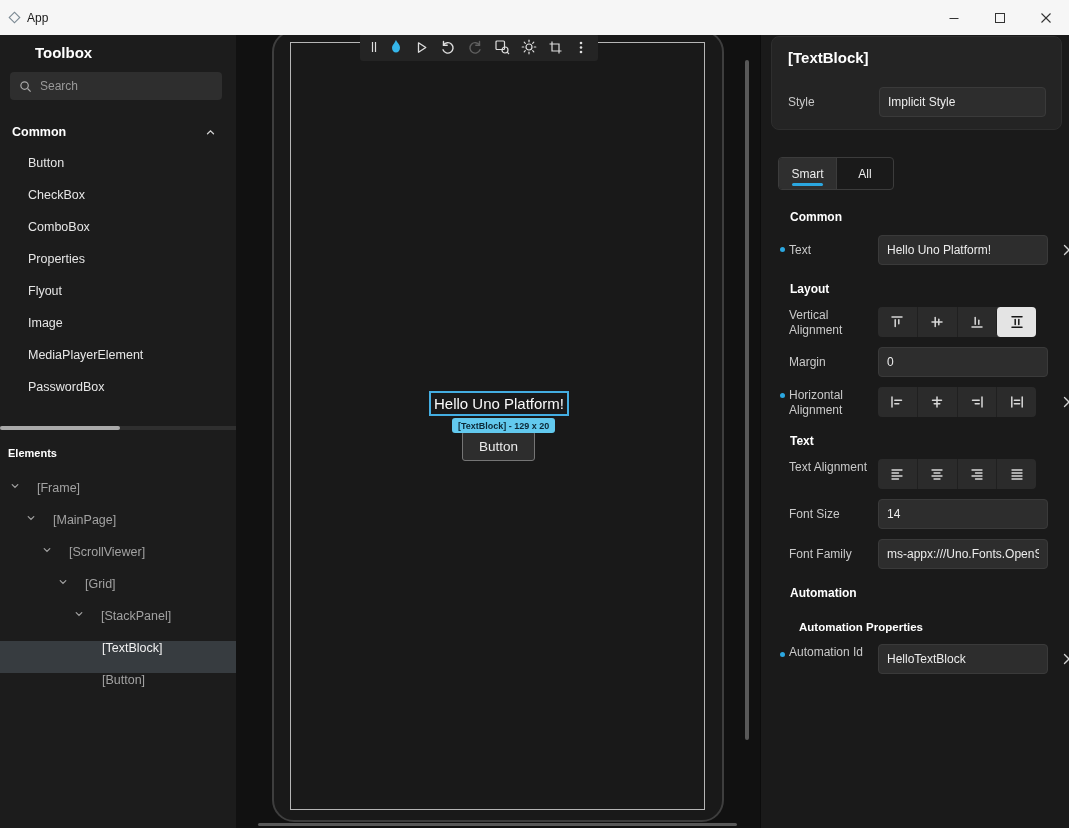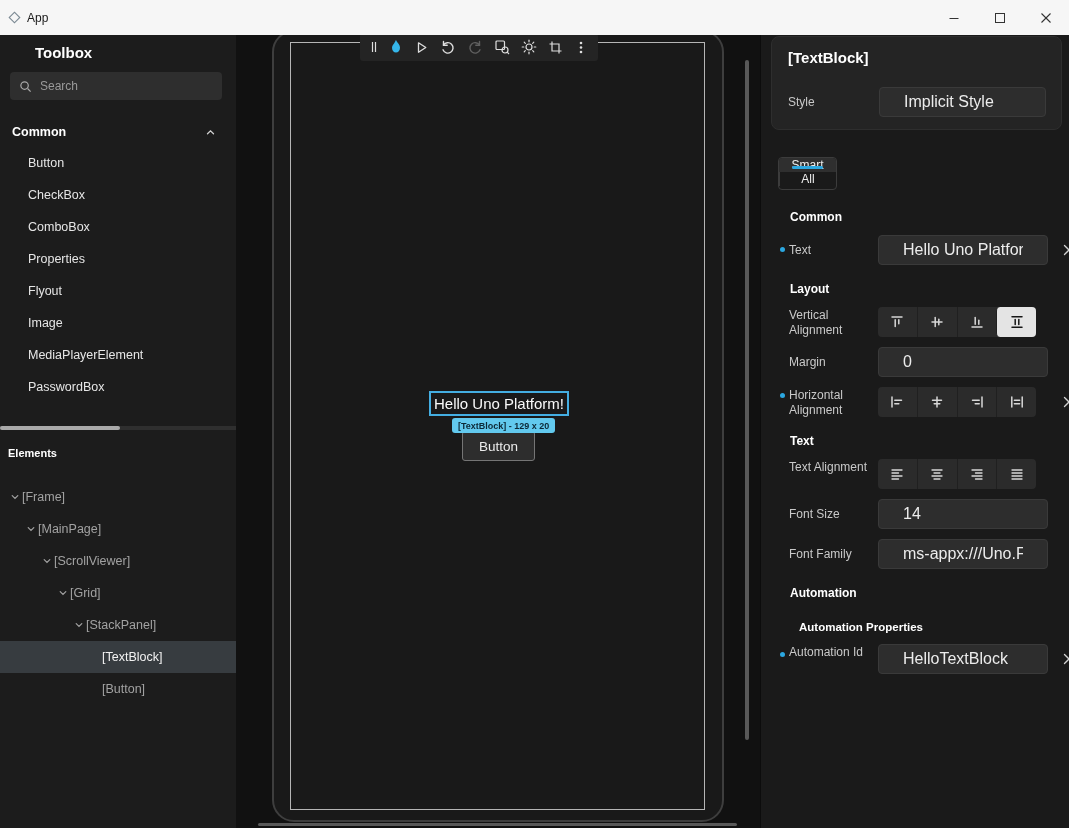--- a/index.html
+++ b/index.html
@@ -24,21 +24,21 @@
   .search-input { flex:1; min-width:0; background:transparent; border:none; outline:none; color:#e6e6e6; font-size:12px; font-family:inherit; }
   .search-input::placeholder { color:#9a9a9a; }
   .sec-header { position:absolute; top:94px; left:0; width:236px; height:28px; display:flex; align-items:center; padding:0 20px 0 12px; color:#ffffff; font-size:12.5px; font-weight:700; }
   .sec-header .chev { margin-left:auto; color:#cfcfcf; display:flex; }
   .tbx-list { position:absolute; top:123px; left:0; width:236px; }
   .tbx-item { height:32px; line-height:32px; padding-left:28px; font-size:12.5px; color:#e6e6e6; cursor:default; }
   .tbx-scrollbar { position:absolute; top:402px; left:0; width:236px; height:4px; background:#2f2f2f; }
   .tbx-scrollbar .thumb { width:120px; height:4px; background:#a9a9a9; border-radius:2px; }
   .elements-title { position:absolute; top:423px; left:8px; font-size:11px; font-weight:700; color:#ffffff; }
   .tree { position:absolute; top:457px; left:0; width:236px; }
-  .tree-row { height:32px; display:flex; align-items:center; font-size:12.5px; color:#a2a2a2; cursor:default; }
+  .tree-row { height:32px; display:flex; align-items:flex-start; font-size:12.5px; color:#a2a2a2; cursor:default;gap:15px; }
   .tree-row.selected { background:#373c40; color:#f2f2f2; }
   .tree-chev { display:flex; width:14px; justify-content:center; color:#a2a2a2; flex:0 0 14px; }
   .d0 { padding-left:8px; } .d1 { padding-left:24px; } .d2 { padding-left:40px; }
   .d3 { padding-left:56px; } .d4 { padding-left:72px; } .d5 { padding-left:102px; }
 
   
   .canvas { position:absolute; left:236px; top:0; width:524px; height:804px; background:#111111; }
   .device { position:absolute; left:36px; top:6px; width:452px; height:792px; background:#191919; border:2px solid #3e3e3e; border-radius:22px; }
   .device-screen { position:absolute; left:16px; top:10px; width:415px; height:768px; border:1px solid #b5b5b5; }
   .design-toolbar { position:absolute; left:124px; top:9px; height:28px; padding:0 10px; display:flex; align-items:center; gap:11px; background:#242424; border-radius:3px; z-index:6; }
@@ -50,23 +50,23 @@
   .sel-badge { position:absolute; left:216px; top:394px; height:15px; padding:0 6px; background:var(--badge-bg,#62c9ee); border-radius:3px; font-size:9px; font-weight:700; color:#0c2836; display:flex; align-items:center; z-index:4; white-space:nowrap; }
   .canvas-button { position:absolute; left:226px; top:407px; width:73px; height:30px; background:#2d2d2d; border:1px solid #757575; border-radius:3px; color:#ececec; font-size:13.5px; font-family:inherit; z-index:1; cursor:default; }
   .v-scroll { position:absolute; left:509px; top:36px; width:4px; height:680px; background:#595959; border-radius:2px; }
   .h-scroll { position:absolute; left:22px; top:799px; width:479px; height:3px; background:#595959; border-radius:2px; }
 
   
   .inspector { position:absolute; left:760px; top:0; width:309px; height:804px; background:#1a1a1a; border-left:1px solid #0c0c0c; overflow:hidden; }
   .insp-card { position:absolute; left:10px; top:12px; width:291px; height:94px; background:#242424; border:1px solid #2e2e2e; border-radius:8px; }
   .card-title { position:absolute; left:16px; top:12px; font-size:15px; font-weight:700; color:#ffffff; }
   .style-label { position:absolute; left:16px; top:50px; height:30px; line-height:30px; font-size:12px; color:#c9c9c9; }
-  .pinput { background:#2d2d2d; border:1px solid #3a3a3a; border-radius:4px; color:#ececec; font-size:16px; padding:0 24px; font-family:inherit; outline:none; }
+  .pinput { background:#2d2d2d; border:1px solid #3a3a3a; border-radius:4px; color:#ececec; font-size:12px; padding:0 8px; font-family:inherit; outline:none; }
   .style-input { position:absolute; left:107px; top:50px; width:167px; height:30px; }
-  .tabs { position:absolute; left:17px; top:133px; height:33px; display:flex; border:1px solid #3c3c3c; border-radius:4px; overflow:hidden;flex-direction:column; }
+  .tabs { position:absolute; left:17px; top:133px; height:33px; display:flex; border:1px solid #3c3c3c; border-radius:4px; overflow:hidden; }
   .tab { min-width:57px; padding:0 12px; display:flex; align-items:center; justify-content:center; font-size:12px; color:#ececec; position:relative; cursor:default; }
   .tab.active { background:#2f2f2f; }
   .tab.active::after { content:''; position:absolute; bottom:3px; left:13px; right:13px; height:3px; border-radius:2px; background:var(--accent-blue,#2ba7e0); }
   .tab + .tab { border-left:1px solid #3c3c3c; }
   .ptitle { position:absolute; left:29px; font-size:12px; font-weight:700; color:#ffffff; }
   .plabel { position:absolute; left:28px; width:82px; font-size:12px; color:#c9c9c9; line-height:15px; }
   .pabs { position:absolute; left:117px; width:170px; height:30px; }
   .bgroup { position:absolute; left:117px; width:158px; height:30px; display:flex; background:#2b2b2b; border-radius:4px; }
   .abtn { flex:1; display:flex; align-items:center; justify-content:center; color:#d8d8d8; cursor:default; }
   .abtn + .abtn { border-left:1px solid #202020; }

